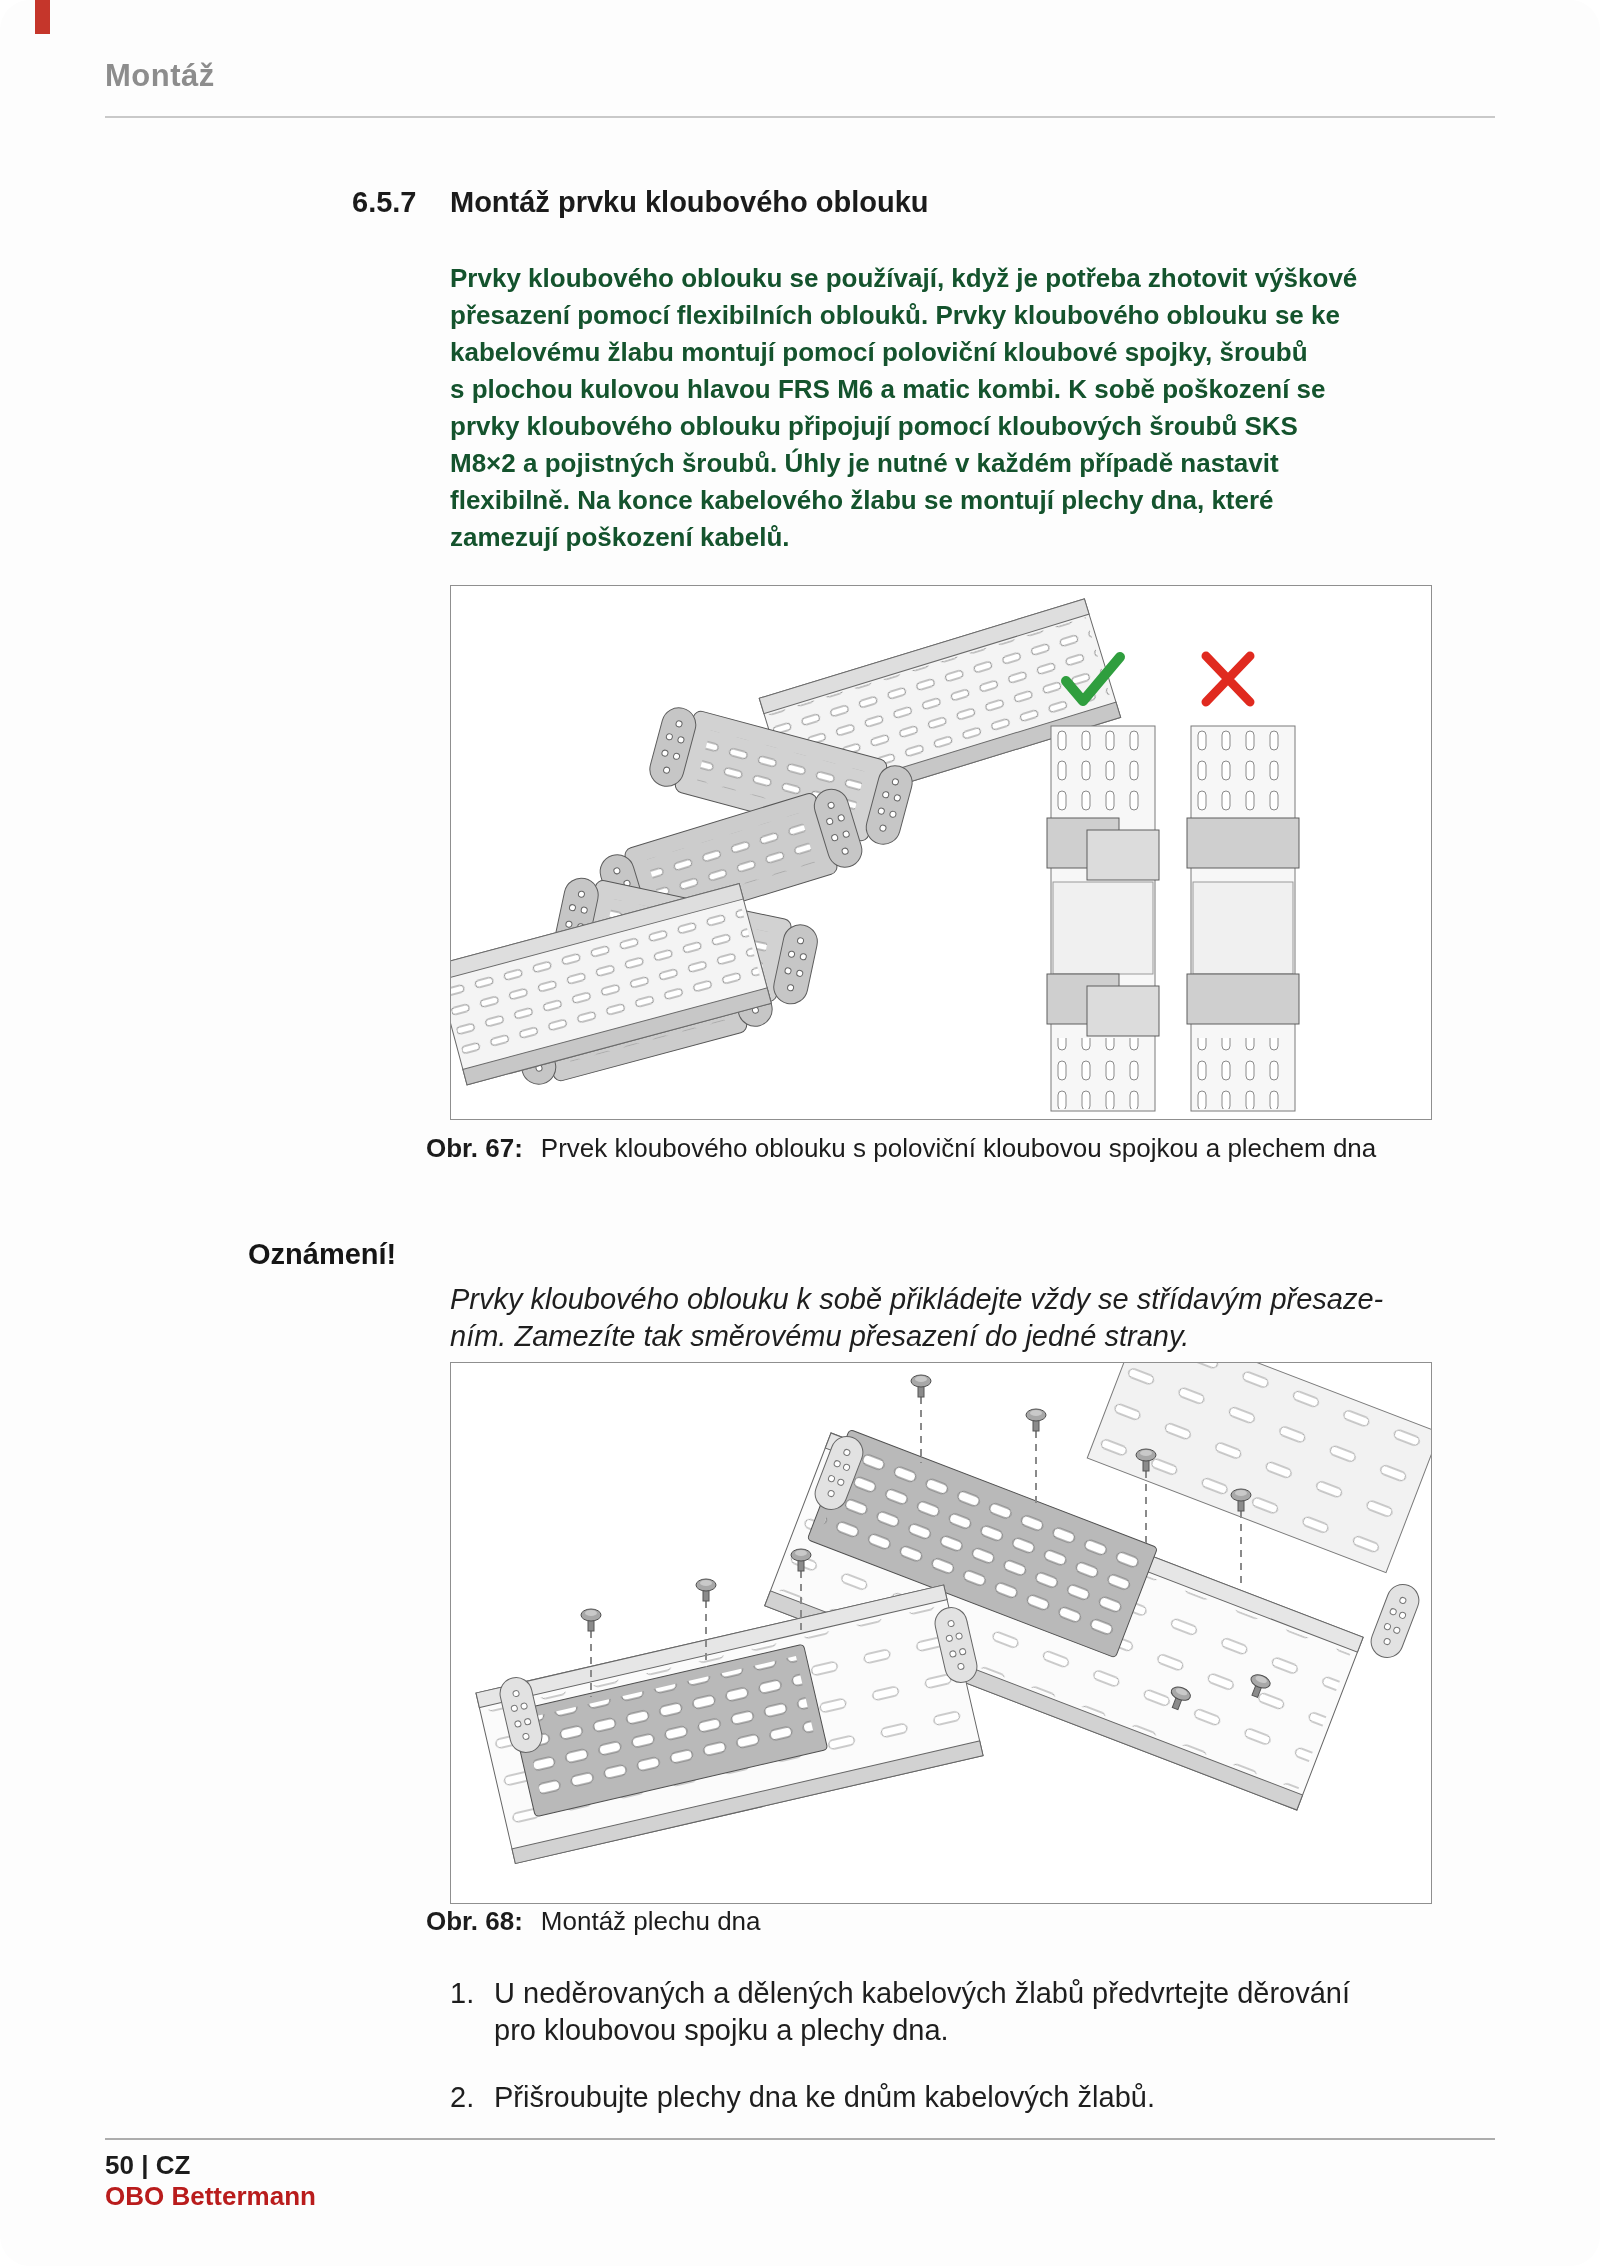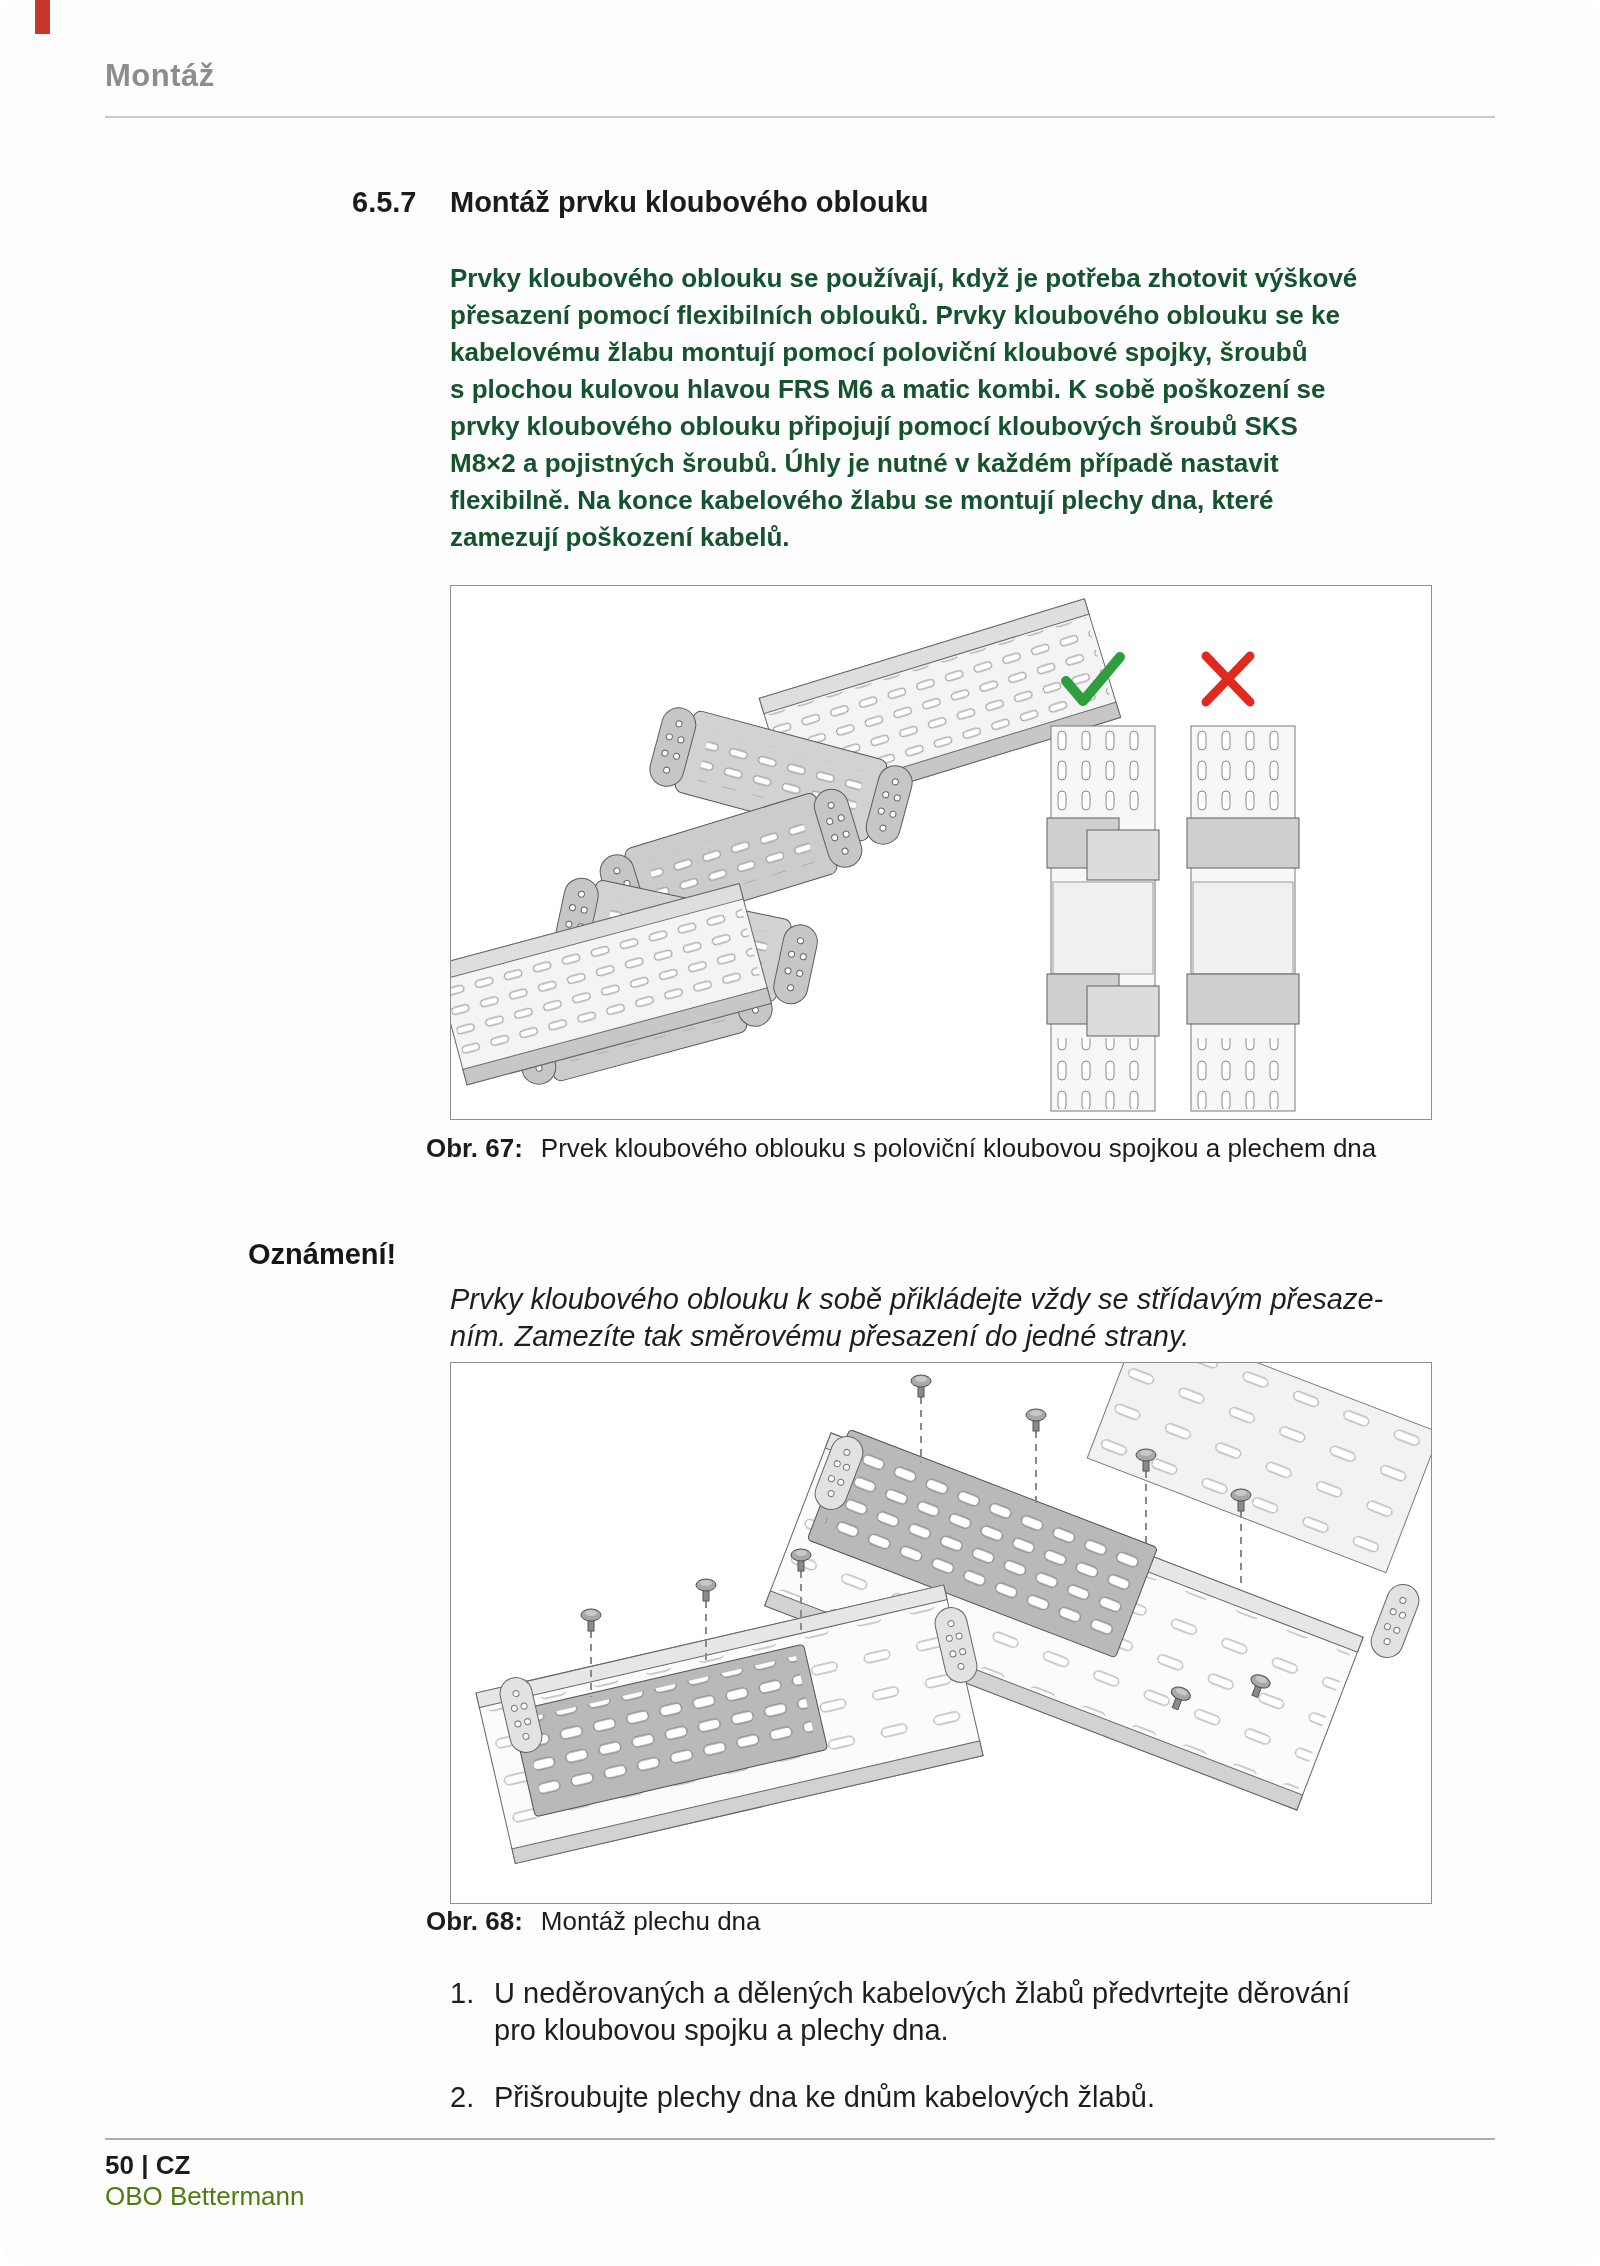--- a/index.html
+++ b/index.html
@@ -64,21 +64,21 @@
   .step-num{position:absolute;left:0;top:0;font-size:29px;line-height:37px;}
   .step-text{font-size:29px;line-height:37px;}
 
   .footer-rule{position:absolute;left:105px;top:2138px;width:1390px;height:2px;background:#adadad;}
   .footer{
     position:absolute;left:105px;top:2150px;width:1390px;
     display:flex;justify-content:space-between;align-items:flex-start;
     font-size:26px;color:#1c1c1c;flex-direction:column;
   }
   .footer-left{font-weight:bold;}
-  .footer-right{font-weight:normal;color:#4d7c0f;text-align:right;}
+  .footer-right{font-weight:bold;color:#b91c1c;text-align:right;}
 </style>
 </head>
 <body>
 
 <div class="page">
 
   <div class="red-tab" style="background: rgb(197, 54, 43);"></div>
 
   <div class="rh-title">Montáž</div>
   <div class="rh-rule"></div>

